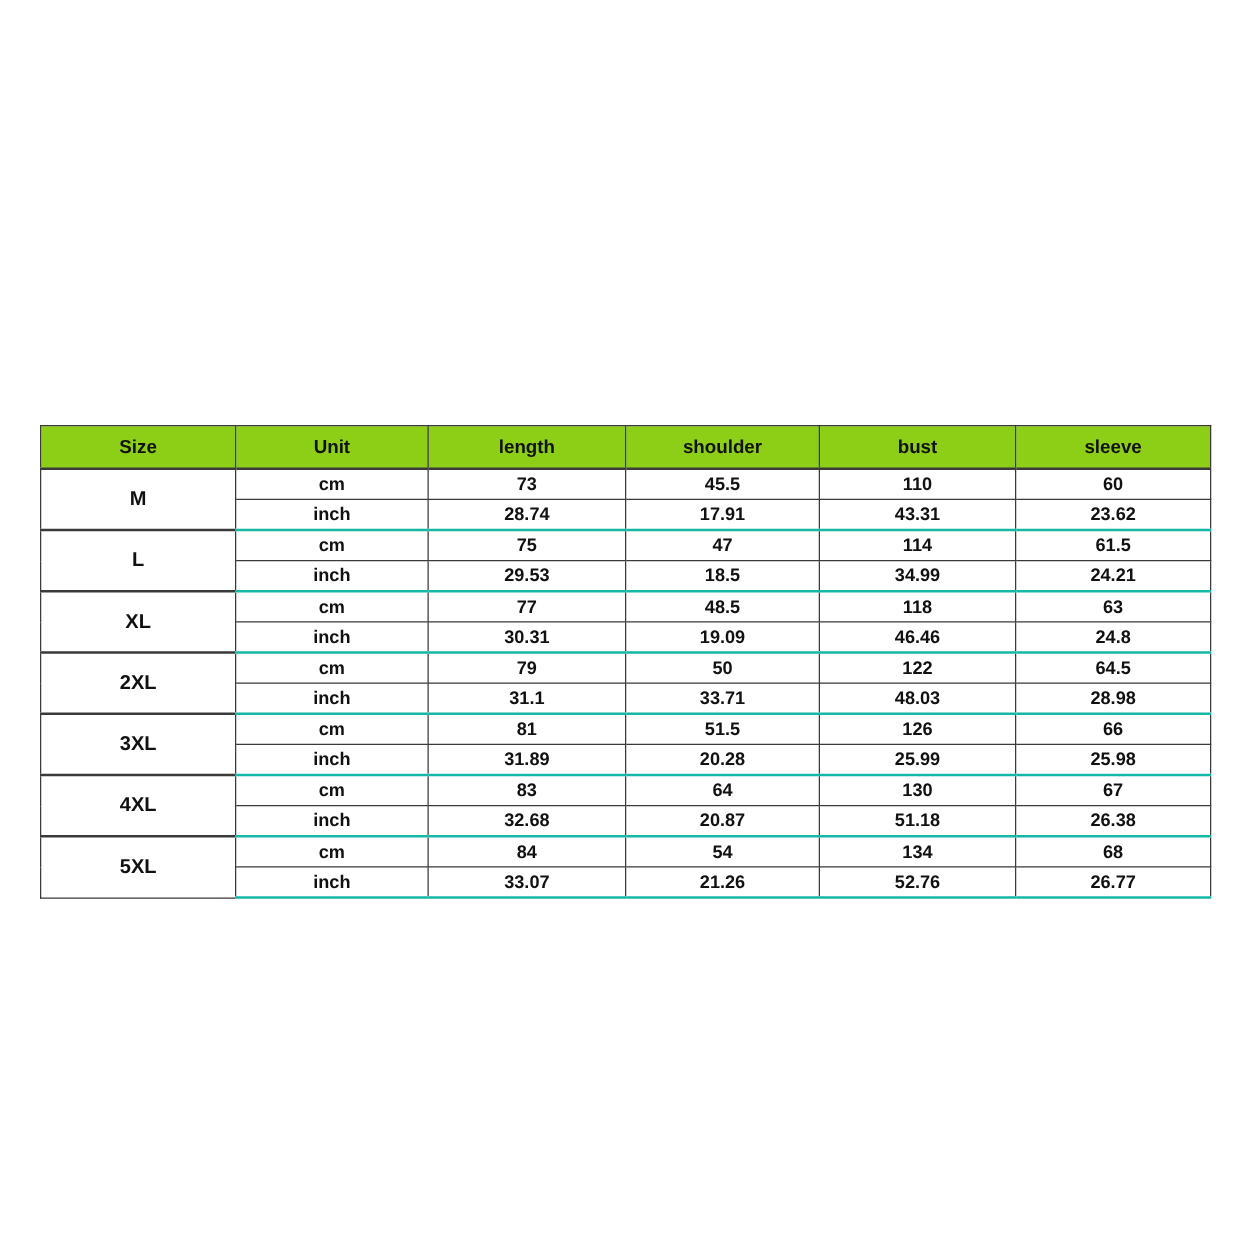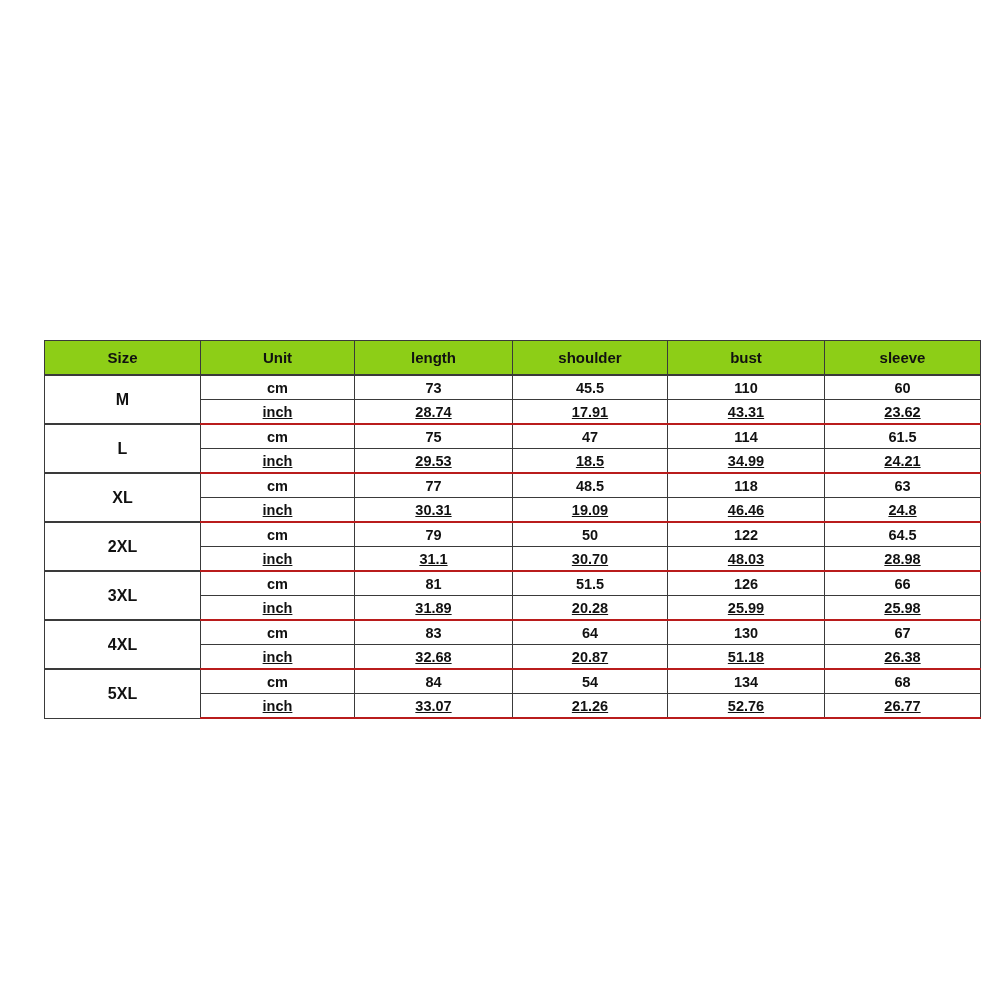--- a/index.html
+++ b/index.html
@@ -19,21 +19,20 @@
     left: 32px;
     top: 340px;
     width: 936px;
   }
 
   table.size-chart {
     border-collapse: collapse;
     table-layout: fixed;
     width: 936px;
     background: #ffffff;
-    margin-left: 12px;
   }
 
   table.size-chart td,
   table.size-chart th {
     border: 1px solid #3a3a3a;
     text-align: center;
     vertical-align: middle;
     font-weight: bold;
     color: #111111;
     padding: 0;
@@ -61,22 +60,21 @@
   }
 
   td.size-cell {
     font-size: 16px;
     vertical-align: middle;
     padding-top: 14px;
   }
 
   
   tr.group-end > td {
-    border-bottom: 2px solid #b91c1c;
-    text-decoration: underline;
+    border-bottom: 2px solid #14b8a6;
   }
   tr.group-start > td {
     border-top: 2px solid #3a3a3a;
   }
 </style>
 </head>
 <body>
 
 <div id="chart-wrap">
   <table class="size-chart">
@@ -148,21 +146,21 @@
           <td class="size-cell" rowspan="2">2XL</td>
           <td>cm</td>
           <td>79</td>
           <td>50</td>
           <td>122</td>
           <td>64.5</td>
         </tr>
         <tr class="group-end">
           <td>inch</td>
           <td>31.1</td>
-          <td>30.70</td>
+          <td>33.71</td>
           <td>48.03</td>
           <td>28.98</td>
         </tr>
         <tr class="group-start">
           <td class="size-cell" rowspan="2">3XL</td>
           <td>cm</td>
           <td>81</td>
           <td>51.5</td>
           <td>126</td>
           <td>66</td>

